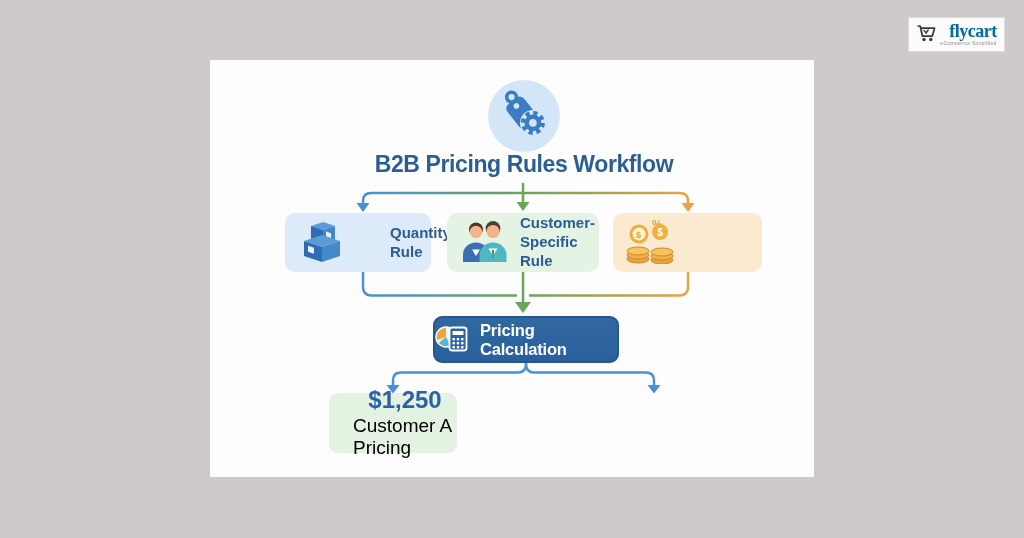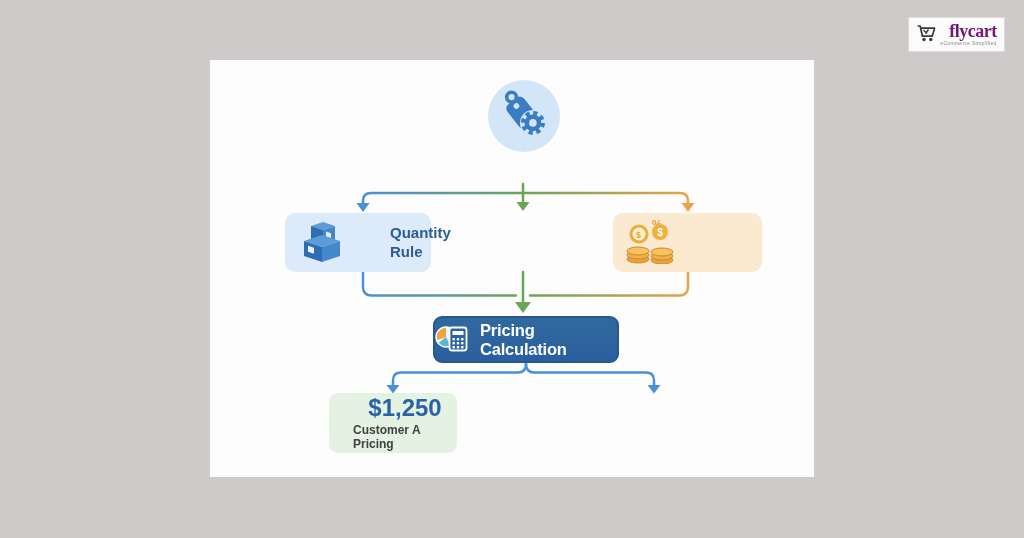--- a/index.html
+++ b/index.html
@@ -15,21 +15,21 @@
     position: absolute; left: 908px; top: 17px;
     width: 97px; height: 35px;
     background: #fcfbfb;
     border: 1px solid #dedad9;
     display: flex; align-items: center; justify-content: center;
     gap: 3px;
   }
   .logo-text-wrap { display: flex; flex-direction: column; align-items: flex-end; }
   .logo-name {
     font-family: "Liberation Serif", serif;
-    font-weight: bold; font-size: 18px; color: #701a75;
+    font-weight: bold; font-size: 18px; color: #0369a1;
     letter-spacing: -0.5px; line-height: 17px;
   }
   .logo-tagline { font-size: 5px; color: #8d8a88; letter-spacing: 0.3px; }
   
   .card {
     position: absolute; left: 210px; top: 60px;
     width: 604px; height: 417px;
     background: #fdfdfe;
   }
   
@@ -77,21 +77,21 @@
   .out-box {
     position: absolute; top: 393px; height: 60px; width: 128px;
     border-radius: 9px;
     display: flex; flex-direction: column; align-items: center; justify-content: center;
     gap: 3px;
     padding-left: 24px;
   }
   #out-a { left: 329px; background: #e4f2e2; }
   #out-b { left: 591px; background: #fdeac9; }
   .out-box .price { font-size: 24px; font-weight: bold; color: #2a62a8; line-height: 1; }
-  .out-box .sub { font-size: 12px; font-weight: bold; color: #404040; }
+  .out-box .sub { font-size: 19px; font-weight: normal; color: #000000; }
 </style>
 </head>
 <body>
 
 <div id="root">
 
   <div class="logo">
     <span>
       <svg width="21" height="20" viewBox="0 0 21 20">
         <path d="M1.5 3 H4.2 L6.4 13.2 H16.2 L18.6 5.2 H5" fill="none" stroke="#3c3734" stroke-width="1.7" stroke-linejoin="round"></path>
@@ -117,20 +117,21 @@
         </g>
         <circle cx="22" cy="17" r="5.5" fill="none" stroke="#3a7dc2" stroke-width="4"></circle>
         <circle cx="46" cy="46" r="14.5" fill="#d3e6f7"></circle>
         <circle cx="46" cy="46" r="9.5" fill="#3a7dc2"></circle>
         <circle cx="46" cy="46" r="11" fill="none" stroke="#3a7dc2" stroke-width="5" stroke-dasharray="4.6 4.05"></circle>
         <circle cx="46" cy="46" r="4.3" fill="#d3e6f7"></circle>
       </svg>
     </span>
   </div>
 
+  <div class="title">B2B Pricing Rules Workflow</div>
 
   <svg class="connectors" width="1024" height="538" viewBox="0 0 1024 538">
     <defs>
       <linearGradient id="g1" gradientUnits="userSpaceOnUse" x1="363" y1="0" x2="688" y2="0">
         <stop offset="0" stop-color="#4a90d8"></stop>
           <stop offset="0.5" stop-color="#6ba558"></stop>
           <stop offset="1" stop-color="#e8a349"></stop>
       </linearGradient>
       <linearGradient id="g2" gradientUnits="userSpaceOnUse" x1="363" y1="0" x2="516" y2="0">
         <stop offset="0" stop-color="#4a90d8"></stop>
@@ -169,20 +170,36 @@
         <rect x="28" y="14.5" width="5" height="5" fill="#e9f2fb" transform="skewY(18) translate(0,-9)"></rect>
         <polygon points="6,24 24,18 42,24 24,30" fill="#5a9bd8"></polygon>
         <polygon points="6,24 24,30 24,45 6,39" fill="#2f6db3"></polygon>
         <polygon points="42,24 24,30 24,45 42,39" fill="#4488cc"></polygon>
         <rect x="10" y="29.5" width="6" height="6" fill="#e9f2fb" transform="skewY(18) translate(0,-4)"></rect>
       </svg>
     </span>
     <span class="label">Quantity Rule</span>
   </div>
 
+  <div class="rule-box" id="rule-customer">
+    <span>
+      <svg width="50" height="44" viewBox="0 0 50 44">
+        <circle cx="16" cy="10.5" r="7" fill="#4a3628"></circle>
+        <circle cx="16" cy="13" r="6.2" fill="#f2b48c"></circle>
+        <path d="M3 43 v-7.5 a13 12 0 0 1 26 0 V43 Z" fill="#3a6fb8"></path>
+        <polygon points="12,30.5 20,30.5 16,37" fill="#ffffff"></polygon>
+        <circle cx="33" cy="9.5" r="7.4" fill="#54402f"></circle>
+        <circle cx="33" cy="12.5" r="6.6" fill="#f2b48c"></circle>
+        <path d="M19.5 43 v-7 a13.5 12.5 0 0 1 27 0 V43 Z" fill="#4fb6c2"></path>
+        <polygon points="28.5,29.5 37.5,29.5 33,36.5" fill="#ffffff"></polygon>
+        <polygon points="31.8,31 34.2,31 33.4,39 32.6,39" fill="#3f8f5f"></polygon>
+      </svg>
+    </span>
+    <span class="label">Customer-Specific Rule</span>
+  </div>
 
   <div class="rule-box" id="rule-discount">
     <span>
       <svg width="50" height="47" viewBox="0 0 50 47">
         <text x="26" y="11" font-size="11" font-weight="bold" fill="#e89c3c" font-family="Liberation Sans, sans-serif">%</text>
         <circle cx="13" cy="17" r="8" fill="#fdf1d3" stroke="#eab03c" stroke-width="3"></circle>
         <text x="10" y="21" font-size="9" font-weight="bold" fill="#e5a028" font-family="Liberation Sans, sans-serif">$</text>
         <circle cx="34" cy="15" r="8" fill="#f0b03f"></circle>
         <text x="31.2" y="19" font-size="10" font-weight="bold" fill="#ffffff" font-family="Liberation Sans, sans-serif">$</text>
         <g stroke="#d0872c" stroke-width="1">

